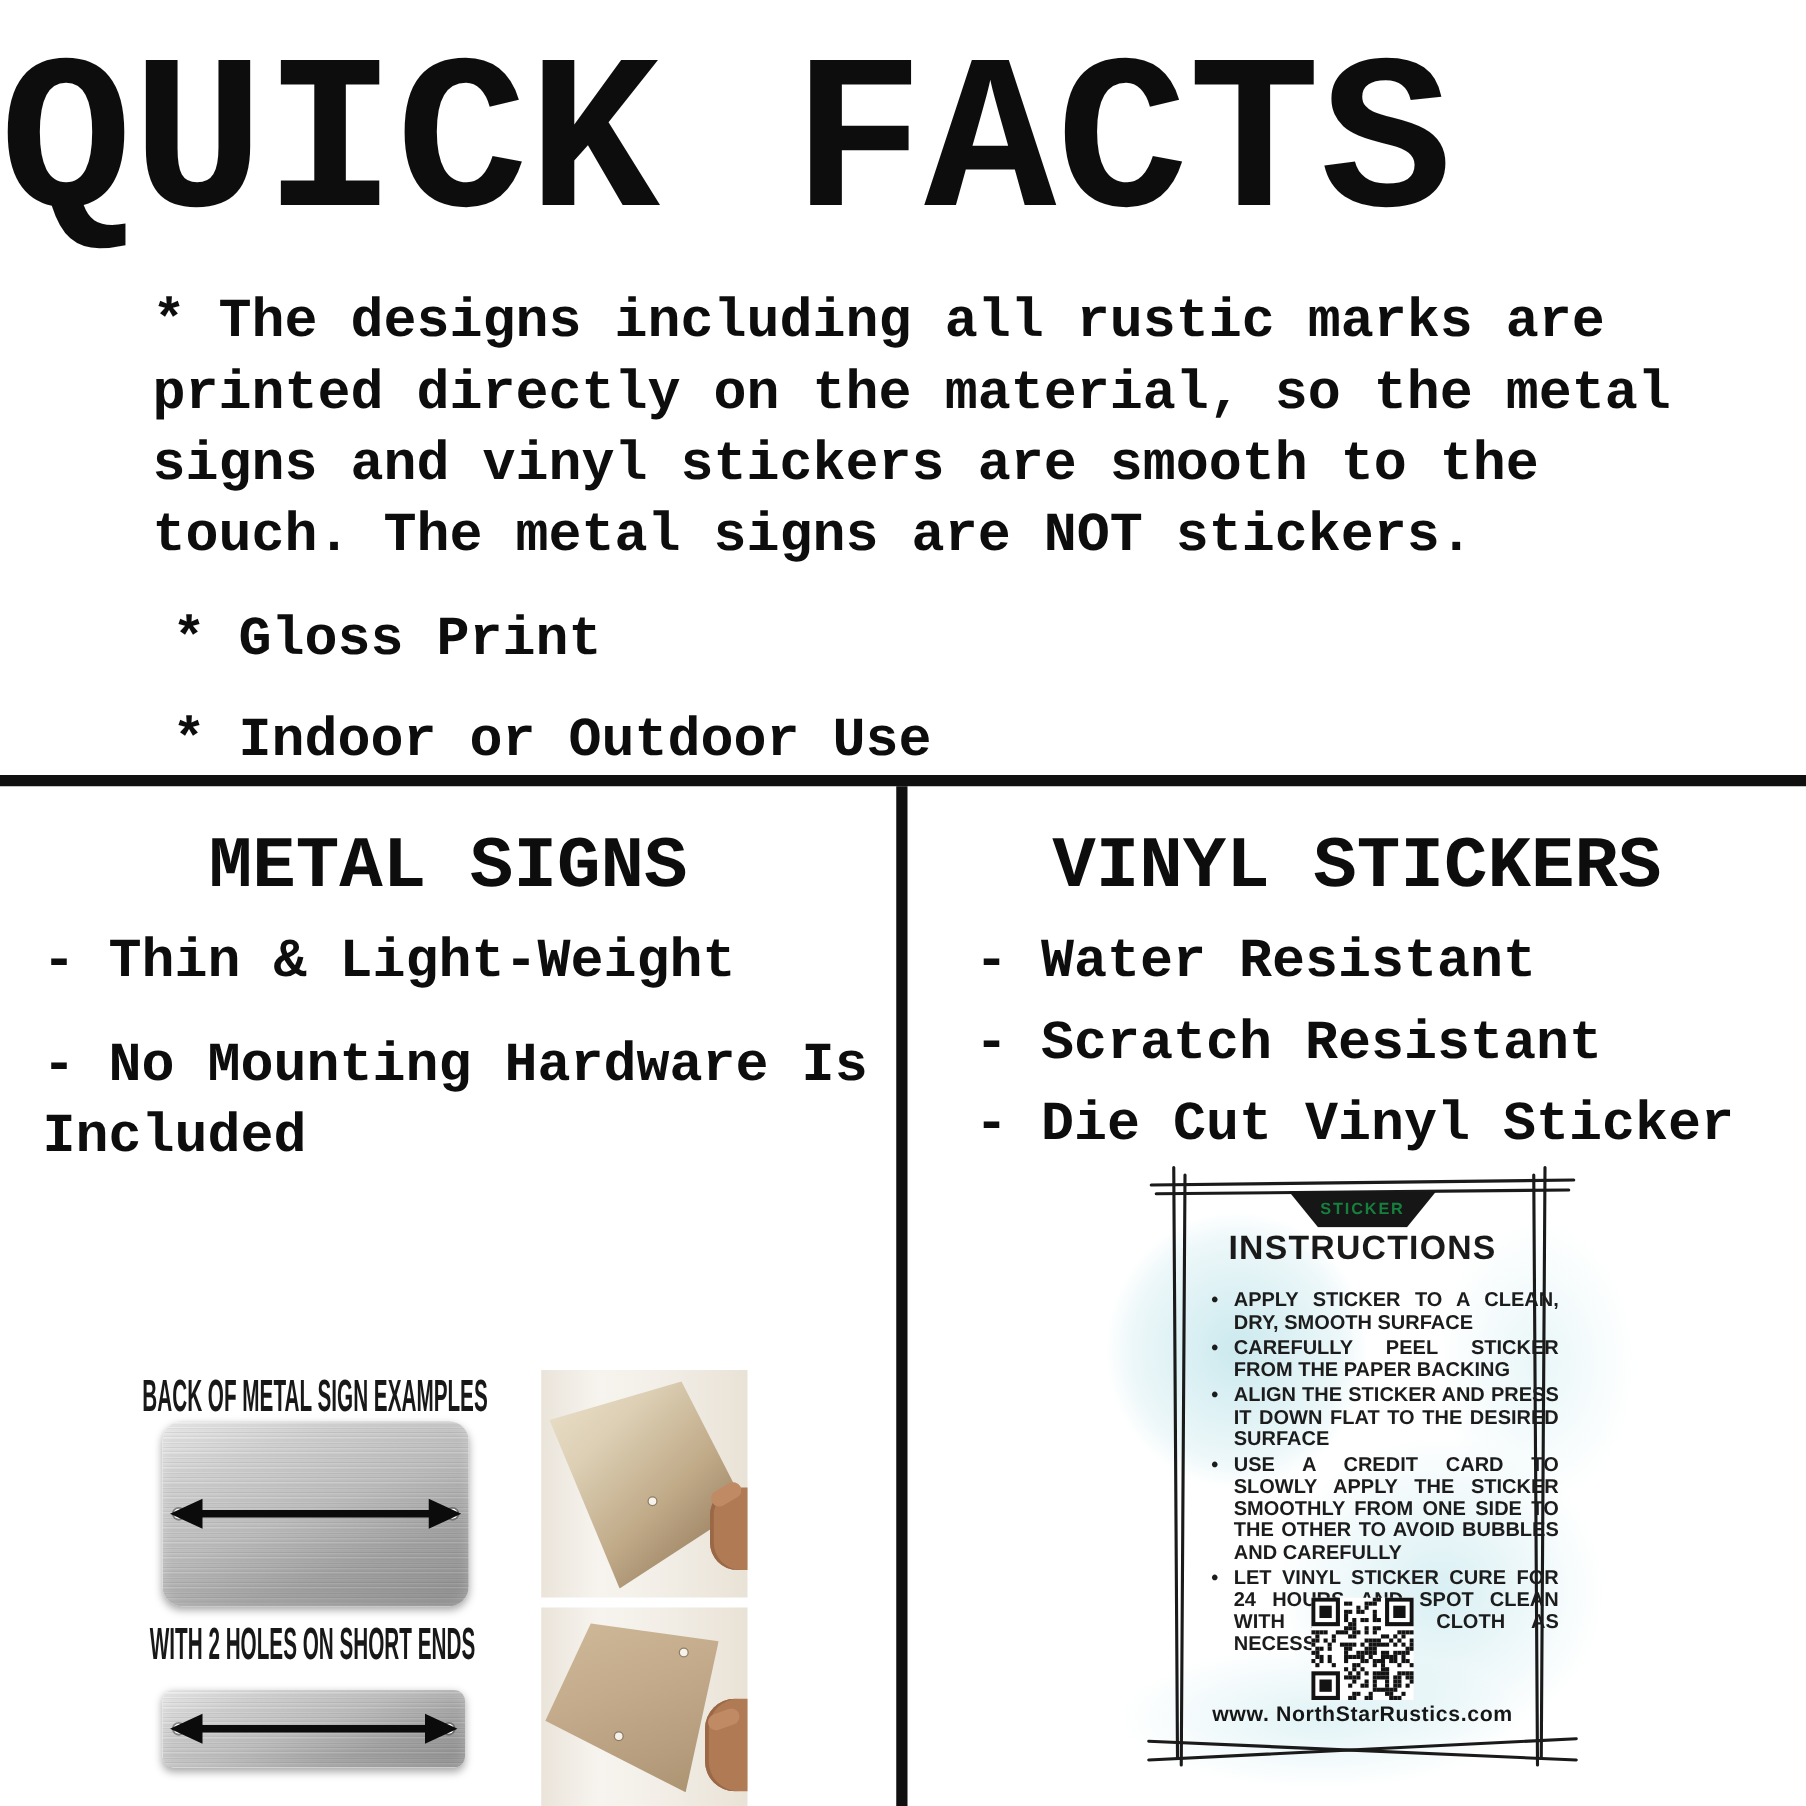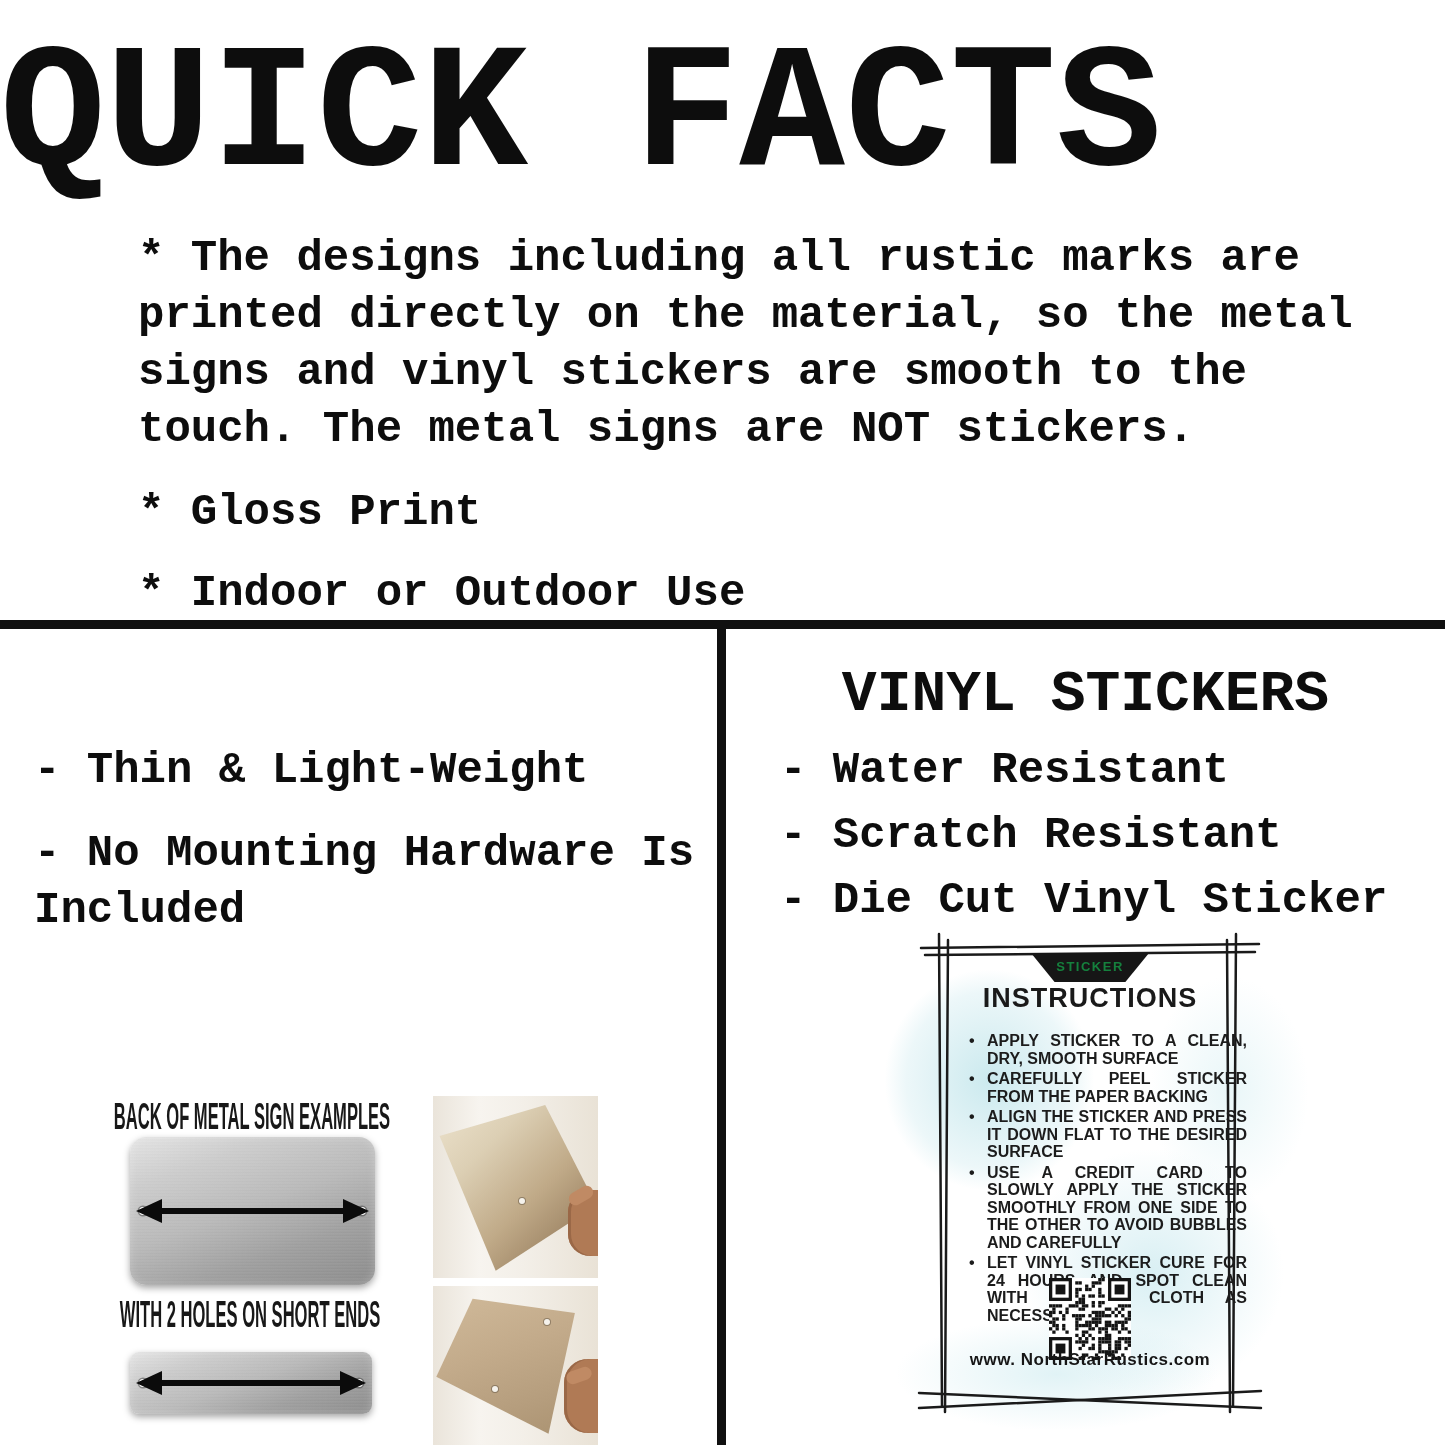--- a/index.html
+++ b/index.html
@@ -8,21 +8,21 @@
     overflow:hidden; color:#0d0d0d;
     font-family:"Liberation Mono", monospace;
   }
   
   .title{
     position:absolute; top:16px; left:0; width:100%;
     font-size:176px; font-weight:bold;
     letter-spacing:0px; line-height:1.15; white-space:nowrap;
   }
   .intro-p{
-    position:absolute; left:138px; top:230px; width:1255px;
+    position:absolute; left:122px; top:230px; width:1255px;
     font-size:44px; line-height:57px; font-weight:600;
   }
   .intro-b2{ position:absolute; left:138px; top:487px; font-size:44px; font-weight:600; }
   .intro-b3{ position:absolute; left:138px; top:568px; font-size:44px; font-weight:600; }
 
   
   .divider-h{ position:absolute; left:0; top:620px; width:1445px; height:9px; background:#101010; }
   .divider-v{ position:absolute; left:717px; top:629px; width:9px; height:816px; background:#101010; }
 
   
@@ -119,38 +119,39 @@
   }
   ul.card-list{
     position:absolute; left:40px; top:92px; width:280px; margin:12px; padding:0;
     list-style:none; font-family:"Liberation Sans", sans-serif; font-weight:bold;
     font-size:16px; line-height:17.5px; color:#1c1c1c; text-align:justify;
   }
   ul.card-list li{ position:relative; padding-left:20px; margin-bottom:3px; }
   ul.card-list li::before{ content:"\2022"; position:absolute; left:2px; top:0; }
   .qr{ position:absolute; left:50%; transform:translateX(-50%); top:350px; width:82px; height:82px; }
   .website{
-    position:absolute; top:422px; left:0; width:100%; text-align:center;
+    position:absolute; top:434px; left:0; width:100%; text-align:center;
     font-family:"Liberation Sans", sans-serif; font-weight:bold;
     font-size:17px; letter-spacing:0.5px; color:#161616;
   }
 </style>
 </head>
 <body>
 
 <div id="page">
 
   <div class="title">QUICK FACTS</div>
   <div class="intro-p">* The designs including all rustic marks are printed directly on the material, so the metal signs and vinyl stickers are smooth to the touch. The metal signs are NOT stickers.</div>
   <div class="intro-b2">* Gloss Print</div>
   <div class="intro-b3">* Indoor or Outdoor Use</div>
 
   <div class="divider-h"></div>
   <div class="divider-v"></div>
 
+  <div class="col-header left">METAL SIGNS</div>
   <ul class="col-list left">
     <li>- Thin &amp; Light-Weight</li>
     <li>- No Mounting Hardware Is Included</li>
   </ul>
 
   <div class="cond-label label-back">BACK OF METAL SIGN EXAMPLES</div>
   <div class="metal sign-large">
     <span class="hole l"></span>
     <span class="hole r"></span>
     <span class="arrow"></span>

